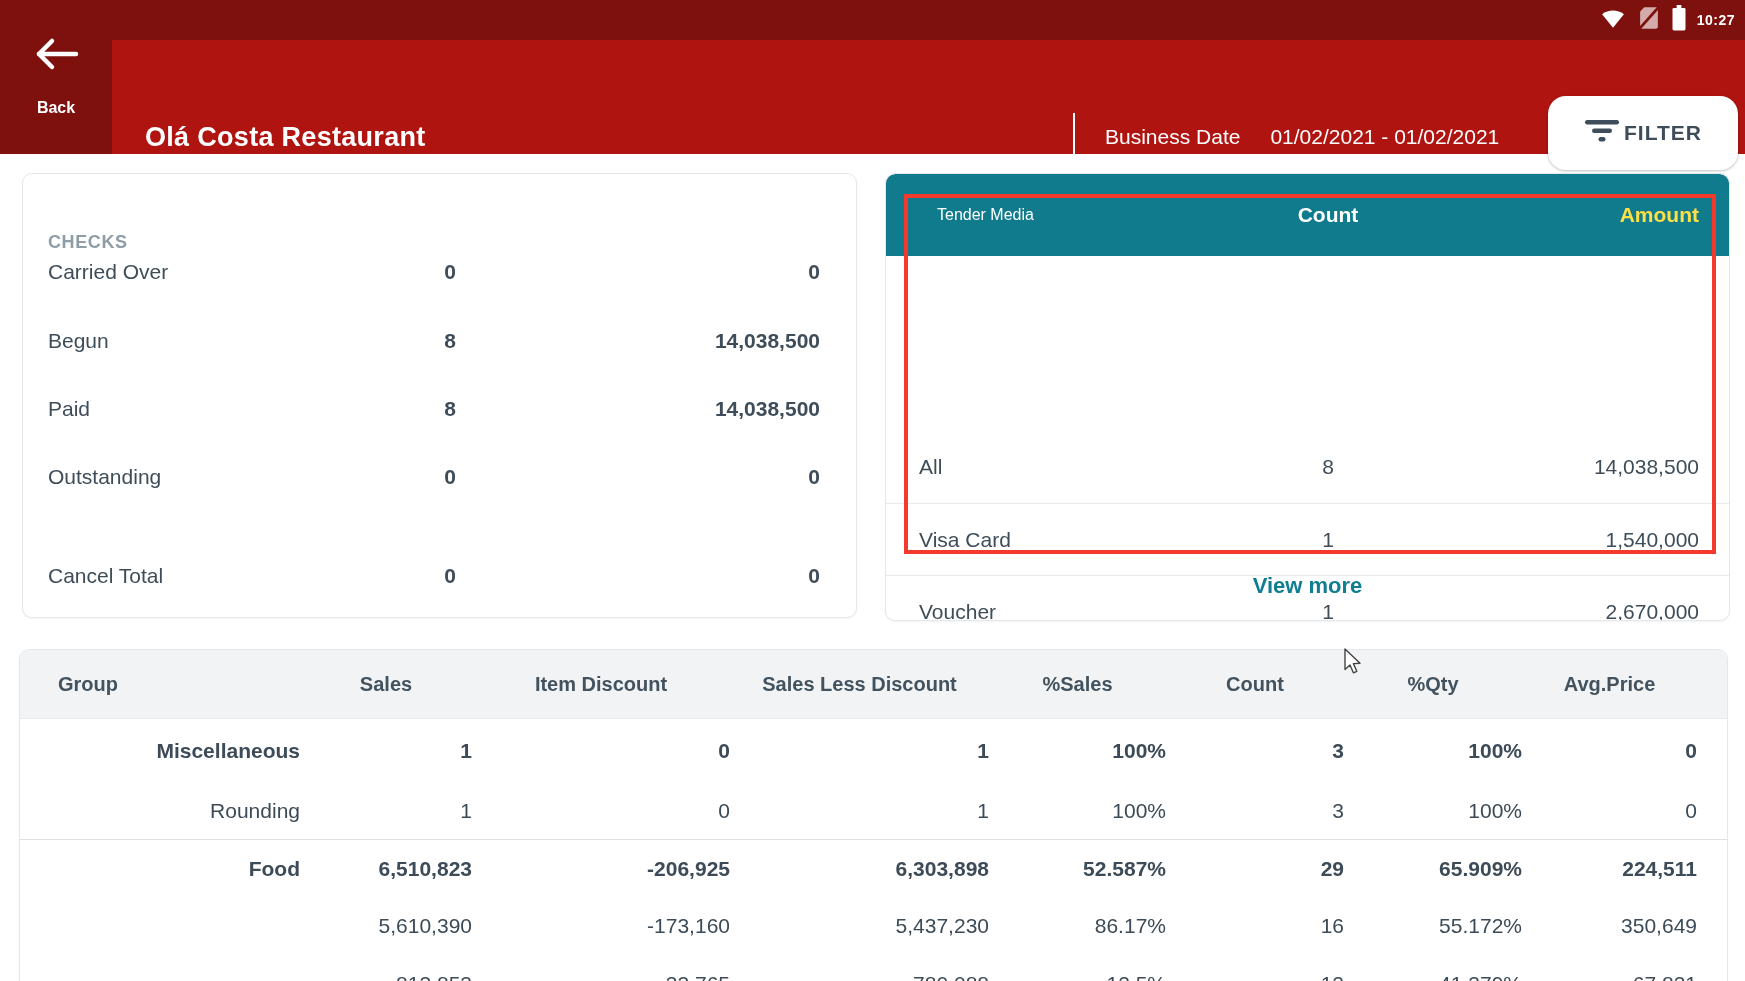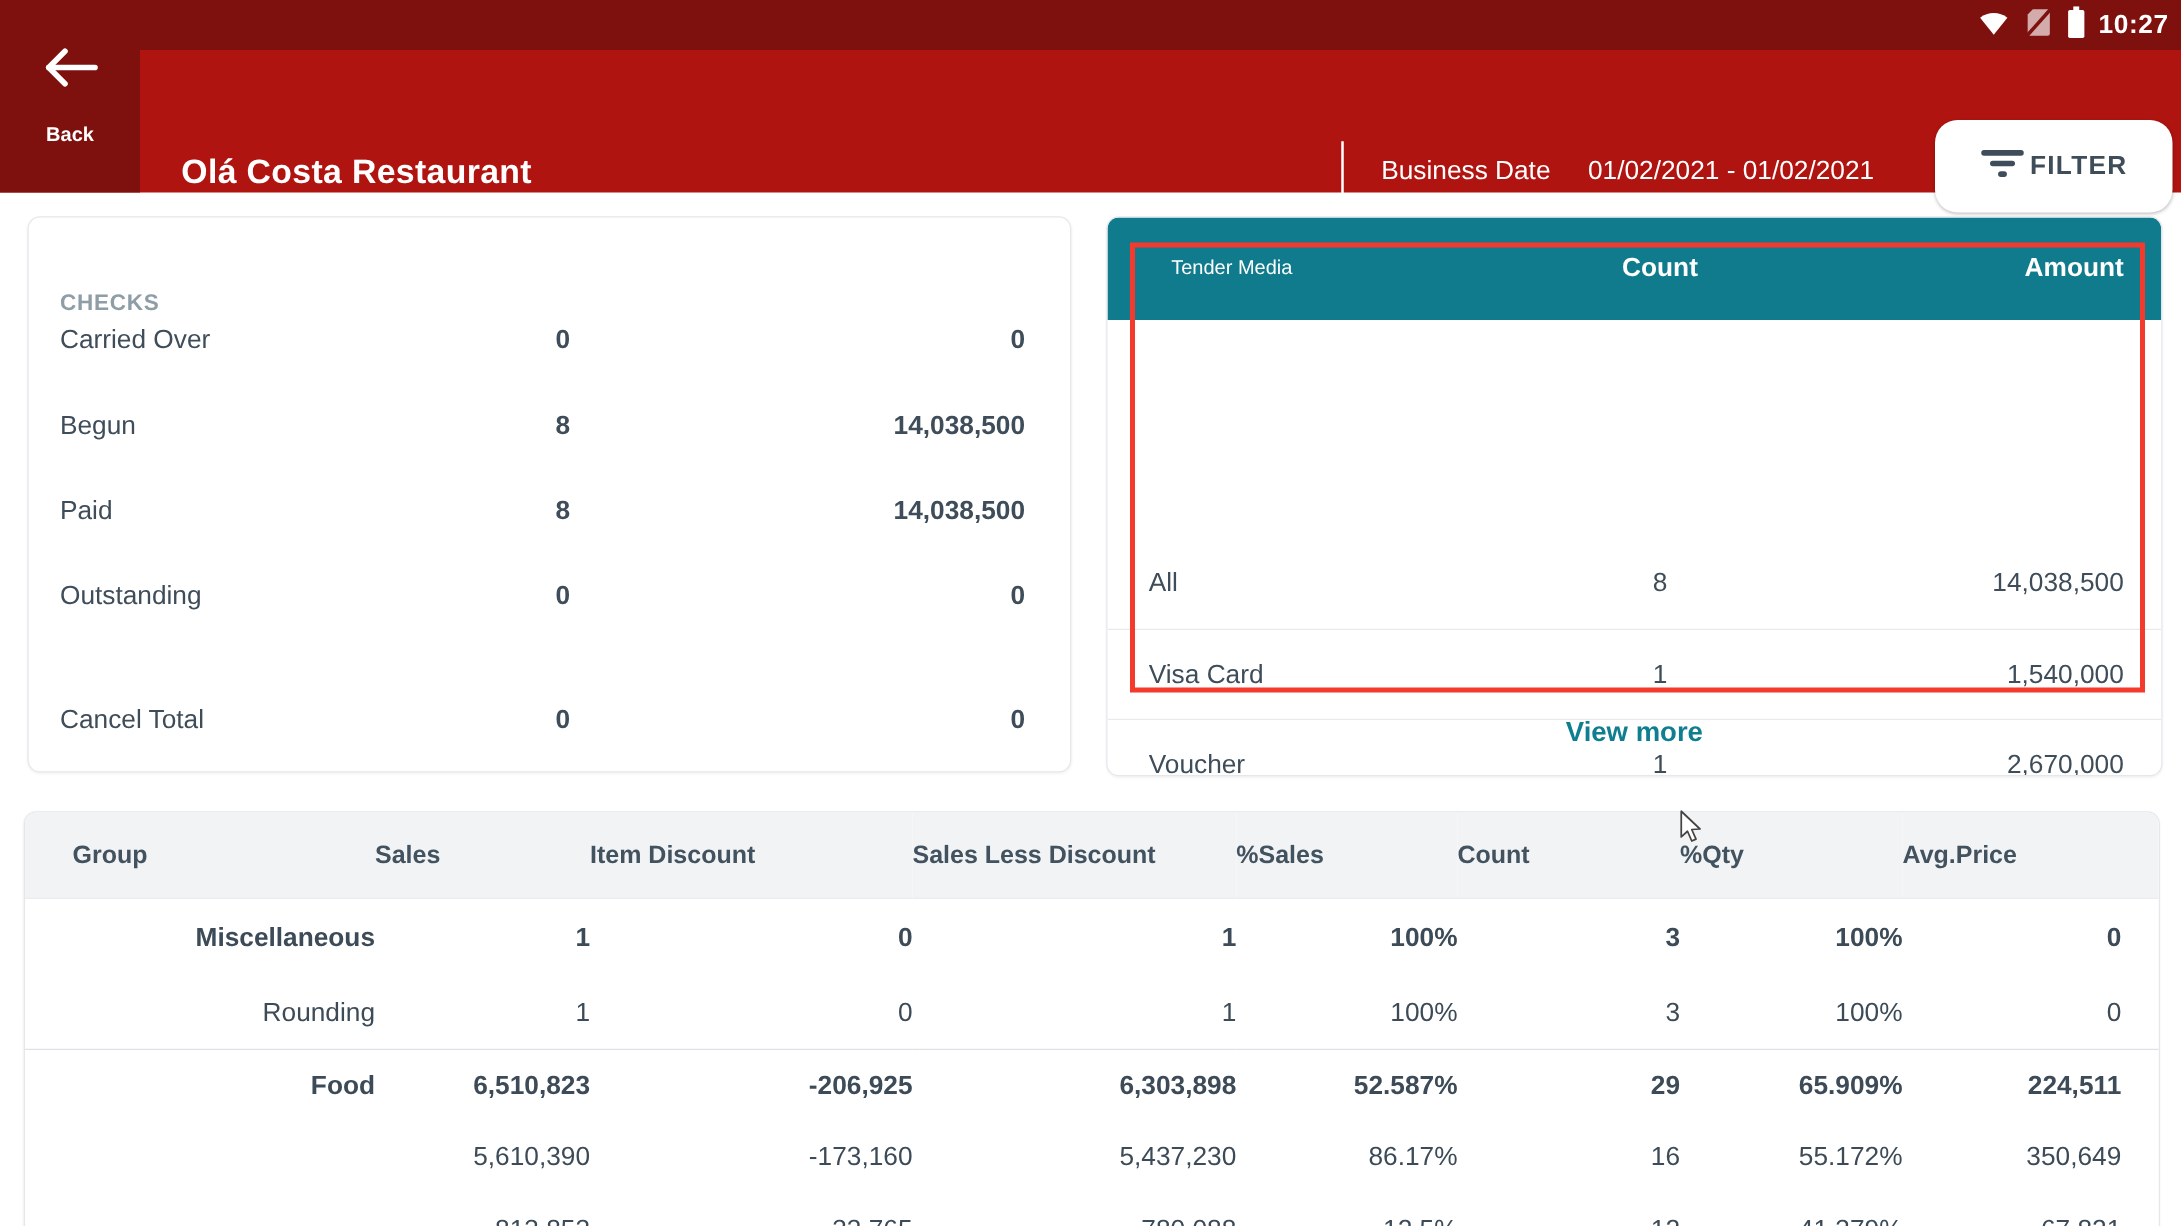--- a/index.html
+++ b/index.html
@@ -3,21 +3,21 @@
 <meta charset="utf-8">
 <style>
   html,body{margin:0;padding:0;background:#fff;}
   #screen{
     position:relative;width:1745px;height:981px;overflow:hidden;background:#fff;
     font-family:"Liberation Sans","DejaVu Sans",sans-serif;color:#3E4D59;
   }
   
   .status-bar{position:absolute;left:0;top:0;width:1745px;height:40px;background:#7E100D;}
   .status-icons{position:absolute;right:10px;top:0;height:40px;display:flex;align-items:center;gap:10px;}
-  .status-time{color:#fff;font-size:21px;font-weight:700;letter-spacing:.5px;}
+  .status-time{color:#fff;font-size:14px;font-weight:700;letter-spacing:.5px;}
   
   .app-header{position:absolute;left:0;top:40px;width:1745px;height:114px;background:#B01410;}
   .back-button{position:absolute;left:0;top:0;width:112px;height:154px;background:#7E100D;cursor:pointer;
     display:flex;flex-direction:column;align-items:center;justify-content:center;}
   .back-label{color:#fff;font-size:16px;margin-top:24px;font-weight:600;}
   .header-title{position:absolute;left:145px;top:40px;height:114px;display:flex;align-items:center;
     color:#fff;font-size:27px;font-weight:700;letter-spacing:.3px;}
   .header-divider{position:absolute;left:1073px;top:73px;width:2px;height:48px;background:#fff;}
   .business-date{position:absolute;left:1105px;top:40px;height:114px;display:flex;align-items:center;gap:30px;cursor:pointer;}
   .business-date .bd-label{color:#fff;font-size:21px;}
@@ -32,33 +32,33 @@
   .checks-title{position:absolute;left:25px;top:30px;color:#8E9DA6;font-size:18px;font-weight:600;letter-spacing:.6px;margin-top:28px;}
   .checks-row{position:absolute;left:0;width:100%;height:30px;}
   .checks-row .c-label{position:absolute;left:25px;top:0;font-size:21px;color:#3E4D59;}
   .checks-row .c-count{position:absolute;left:0;top:0;width:433px;text-align:right;font-size:21px;font-weight:600;color:#3E4D59;}
   .checks-row .c-amount{position:absolute;left:0;top:0;width:797px;text-align:right;font-size:21px;font-weight:600;color:#3E4D59;}
   
   .tender-card{left:885px;top:173px;width:843px;height:446px;overflow:hidden;}
   .tender-head{position:absolute;left:0;top:0;width:100%;height:82px;background:#107B8D;border-radius:9px 9px 0 0;}
   .tender-head .th-name{position:absolute;left:51px;top:0;height:82px;display:flex;align-items:center;color:#fff;font-size:16px;font-weight:400;}
   .tender-head .th-count{position:absolute;left:362px;top:0;width:160px;height:82px;display:flex;align-items:center;justify-content:center;color:#fff;font-size:21px;font-weight:700;}
-  .tender-head .th-amount{position:absolute;right:30px;top:0;height:82px;display:flex;align-items:center;color:#ffffff;font-size:21px;font-weight:700;}
+  .tender-head .th-amount{position:absolute;right:30px;top:0;height:82px;display:flex;align-items:center;color:#fde047;font-size:21px;font-weight:700;}
   .tender-row{position:absolute;left:0;width:100%;height:72px;}
   .tender-row.sep{border-top:1px solid #E8EAEC;}
   .tender-row .t-name{position:absolute;left:33px;top:0;height:72px;display:flex;align-items:center;font-size:21px;color:#3E4D59;}
   .tender-row .t-count{position:absolute;left:362px;top:0;width:160px;height:72px;display:flex;align-items:center;justify-content:center;font-size:21px;color:#3E4D59;}
   .tender-row .t-amount{position:absolute;right:30px;top:0;height:72px;display:flex;align-items:center;font-size:21px;color:#3E4D59;}
   .view-more{position:absolute;left:0;top:399px;width:100%;text-align:center;color:#0F7E91;font-size:22px;font-weight:700;cursor:pointer;}
   .highlight-box{position:absolute;left:18px;top:20px;width:812px;height:360px;border:4px solid #F4392D;box-sizing:border-box;pointer-events:none;}
   
   .sales-card{left:19px;top:649px;width:1707px;height:400px;border-radius:10px 10px 0 0;overflow:hidden;}
   table.sales{border-collapse:collapse;table-layout:fixed;width:1707px;}
   table.sales th{background:#F1F3F5;height:68px;font-size:20px;font-weight:700;color:#42525E;
-    text-align:left;padding:0;border-bottom:1px solid #E9EBEE;}
+    text-align:center;padding:0;border-bottom:1px solid #E9EBEE;}
   table.sales th.col-group{text-align:left;padding-left:38px;}
   table.sales th.col-avg{padding-right:30px;}
   table.sales td{font-size:21px;color:#3C4B57;text-align:right;padding:0;vertical-align:middle;}
   table.sales td.col-group{text-align:right;padding-left:38px;}
   table.sales td.col-avg{padding-right:30px;}
   tr.r1 td{height:64px;}
   tr.r2 td{height:56px;}
   tr.r3 td{height:57px;border-top:1px solid #DEE2E6;text-align:right;}
   tr.r4 td{height:57px;}
   tr.r5 td{height:60px;}

